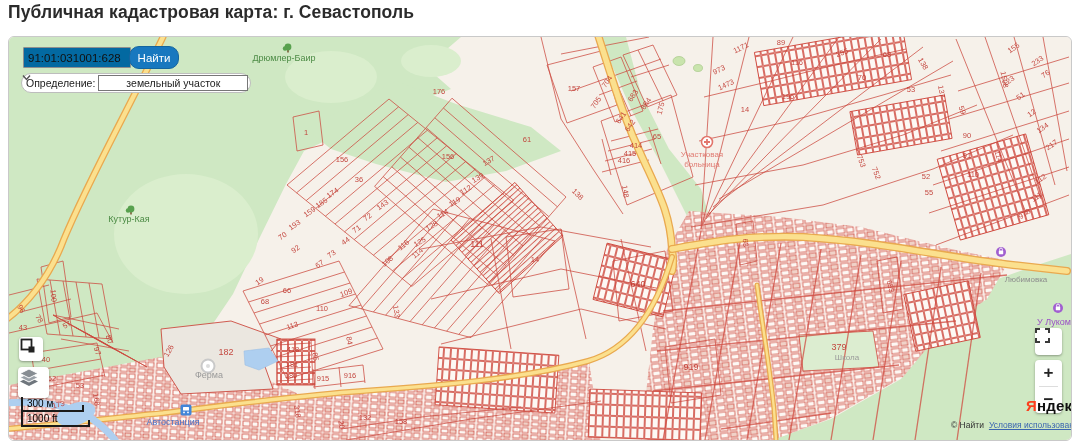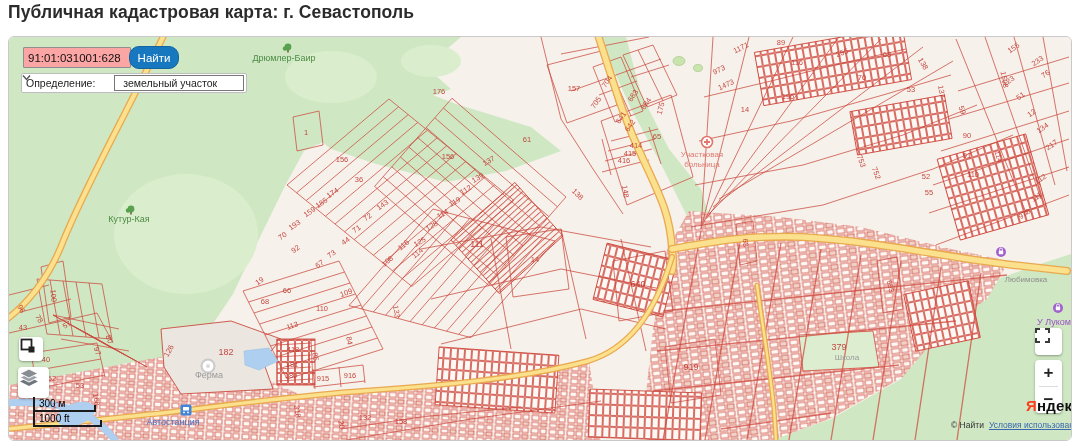--- a/index.html
+++ b/index.html
@@ -5,42 +5,42 @@
   html,body{margin:0;padding:0;background:#fff;font-family:"Liberation Sans",sans-serif;}
   .page{position:relative;width:1080px;height:448px;overflow:hidden;background:#fff;}
   .title{position:absolute;left:8px;top:2px;font-size:17.5px;color:#2b2b2b;font-weight:700;letter-spacing:.1px;}
   .map-wrap{position:absolute;left:8px;top:36px;width:1062px;height:403px;border:1px solid #c9c9c9;
             border-radius:6px;overflow:hidden;background:#f6f1ea;cursor:default;}
   .map-wrap svg{position:absolute;left:0;top:0;width:100%;height:100%;display:block;}
   svg text{font-family:"Liberation Sans",sans-serif;}
 
   
   .search-input{position:absolute;left:14px;top:10px;width:98px;height:17px;border:1px solid #8f8f8f;
-     background:#fca5a5;font-size:11.5px;padding:1px 4px;color:#111;border-radius:1px;font-family:"Liberation Sans",sans-serif;}
+     background:#0369a1;font-size:11.5px;padding:1px 4px;color:#111;border-radius:1px;font-family:"Liberation Sans",sans-serif;}
   .search-btn{position:absolute;left:120px;top:9px;width:48px;height:21px;background:#1878bf;color:#fff;
      border:1px solid #14659f;border-radius:10px;font-size:11.5px;display:flex;align-items:center;justify-content:center;cursor:pointer;}
-  .def-row{position:absolute;left:12px;top:36px;height:18px;background:#fff;border:1px solid #bdbdbd;border-radius:2px;
+  .def-row{position:absolute;left:12px;top:36px;height:18px;background:#fff;border:1px solid #bdbdbd;border-radius:10px;
      display:flex;align-items:center;padding:0 2px 0 4px;font-size:10.5px;color:#222;}
   .def-label{margin-right:3px;white-space:nowrap;}
-  .def-select{display:flex;align-items:center;justify-content:flex-start;border:1px solid #777;background:#fff;
-     height:14px;width:112px;padding:0 8px;font-size:10.5px;cursor:pointer;margin-left:16px;}
+  .def-select{display:flex;align-items:center;justify-content:center;border:1px solid #777;background:#fff;
+     height:14px;width:112px;padding:0 18px;font-size:10.5px;cursor:pointer;}
 
   
   .mbtn{position:absolute;background:#fff;border-radius:4px;box-shadow:0 1px 2.5px rgba(0,0,0,.35);
         display:flex;align-items:center;justify-content:center;cursor:pointer;}
   .btn-measure{left:10px;top:300px;width:24px;height:24px;}
   .btn-layers{left:9px;top:330px;width:31px;height:31px;}
   .btn-full{left:1026px;top:291px;width:27px;height:27px;}
   .zoom-col{position:absolute;left:1026px;top:323px;width:27px;height:53px;background:#fff;border-radius:4px;
         box-shadow:0 1px 2.5px rgba(0,0,0,.35);display:flex;flex-direction:column;}
   .zoom-col .zbtn{flex:1;display:flex;align-items:center;justify-content:center;font-size:17px;color:#222;cursor:pointer;font-weight:bold;}
   .zoom-col .zdiv{height:1px;background:#ddd;margin:0 4px;}
 
   
-  .scale{position:absolute;left:24px;top:360px;font-size:10px;color:#000;}
+  .scale{position:absolute;left:12px;top:360px;font-size:10px;color:#000;}
   .scale .srow{border-left:2px solid #1a1a1a;border-bottom:2px solid #1a1a1a;padding:0 5px 0 4px;position:relative;line-height:13px;}
   .scale .srow:after{content:"";position:absolute;right:0;bottom:0;width:2px;height:5px;background:#1a1a1a;}
   .scale .s1{width:52px;}
   .scale .s2{width:58px;}
 
   
   .ylogo{position:absolute;left:1017px;top:360px;font-size:15px;font-weight:bold;letter-spacing:.2px;}
   .ylogo .ya{color:#fc3f1d;}
   .ylogo .rest{color:#111;}
   .attr{position:absolute;left:942px;top:383px;font-size:8.5px;color:#333;white-space:nowrap;}

